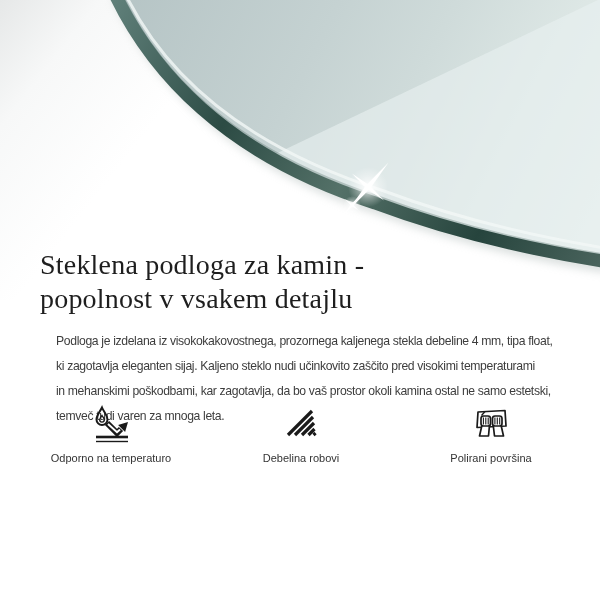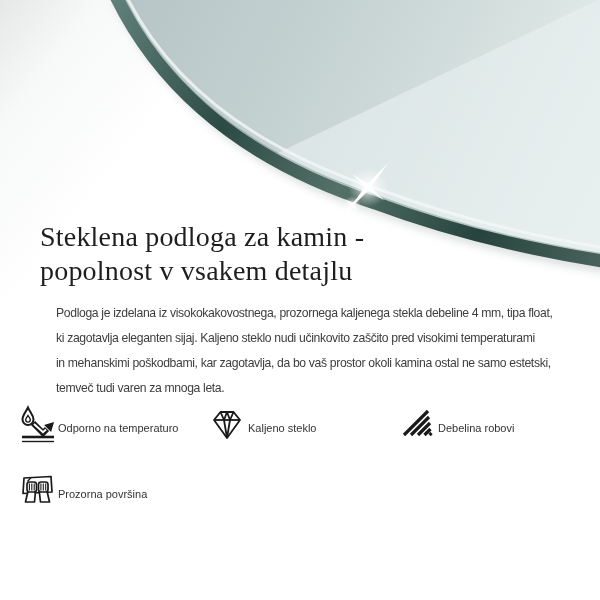--- a/index.html
+++ b/index.html
@@ -13,31 +13,31 @@
   body{width:600px;height:600px;background:var(--background);
        font-family:"Liberation Sans","DejaVu Sans",sans-serif;overflow:hidden;}
   .stage{position:relative;width:600px;height:600px;background:var(--background);}
 
   
   .photo{position:absolute;top:0;left:0;width:600px;height:300px;
          background:linear-gradient(128deg,#e6e8e8 0%,#f7f8f8 12%,#ffffff 30%);}
   .photo svg{display:block;}
 
   
-  .content{position:absolute;top:220px;left:40px;width:560px;}
+  .content{position:absolute;top:248px;left:40px;width:560px;}
   .title{margin:0;font-family:"Liberation Serif","DejaVu Serif",serif;
          font-weight:normal;font-size:28px;line-height:34px;color:var(--heading-text);
          white-space:pre-line;letter-spacing:.2px;}
   .intro{margin:13px 16px 0;font-size:12.2px;line-height:25px;color:var(--body-text);
          white-space:pre-line;letter-spacing:-.35px;}
 
   
   .features{position:absolute;top:404px;left:16px;width:570px;
             display:grid;grid-template-columns:190px 190px 190px;row-gap:24px;}
-  .feature{display:flex;flex-direction:row;align-items:center;}
+  .feature{display:flex;flex-direction:column;align-items:center;}
   .ficon{width:42px;height:42px;color:var(--icon-stroke);}
   .ficon svg{width:42px;height:42px;display:block;}
   .flabel{margin-top:6px;font-size:11px;color:var(--label-text);white-space:nowrap;}
 </style>
 </head>
 <body>
 
 <div class="stage">
 
   <div class="photo">
@@ -120,35 +120,20 @@
           <polygon points="38,18 35.1,27.9 28.1,20.9" fill="currentColor" stroke="none"></polygon>
           <path d="M12,3.5 C9.5,8.5 6.5,11.5 6.5,15.5 a5.5,5.5 0 0 0 11,0 C17.5,11 14,8.5 12,3.5 Z" stroke-width="2"></path>
           <path d="M12,11.5 c-1.4,2 -2.3,3 -2.3,4.3 a2.3,2.3 0 0 0 4.6,0 C14.3,14 13,13.3 12,11.5 Z" stroke-width="1.4"></path>
         </svg>
       </span>
       <span class="flabel">Odporno na temperaturo</span>
     </div>
 
 
 
-    <div class="feature">
-      <span class="ficon">
-        <svg viewBox="0 0 42 42" fill="none" stroke="currentColor" stroke-width="1.8" stroke-linejoin="round">
-          <path d="M8,16 L14.5,8 H27.5 L34,16 L21,34 Z"></path>
-          <line x1="8" y1="16" x2="34" y2="16"></line>
-          <line x1="14.5" y1="8" x2="18" y2="16"></line>
-          <line x1="27.5" y1="8" x2="24" y2="16"></line>
-          <line x1="21" y1="8" x2="18" y2="16"></line>
-          <line x1="21" y1="8" x2="24" y2="16"></line>
-          <line x1="18" y1="16" x2="21" y2="34"></line>
-          <line x1="24" y1="16" x2="21" y2="34"></line>
-        </svg>
-      </span>
-      <span class="flabel">Kaljeno steklo</span>
-    </div>
 
     <div class="feature">
       <span class="ficon">
         <svg viewBox="0 0 42 42" fill="none" stroke="currentColor" stroke-width="3.2">
           <line x1="8" y1="31" x2="32" y2="7"></line>
           <line x1="15" y1="31" x2="33" y2="13"></line>
           <line x1="22" y1="31" x2="34" y2="19"></line>
           <line x1="28.5" y1="31" x2="34.5" y2="25"></line>
           <line x1="33.5" y1="31" x2="35.5" y2="29"></line>
         </svg>
@@ -168,17 +153,17 @@
           <line x1="15.8" y1="13.5" x2="15.8" y2="20.5" stroke-width="1.1"></line>
           <line x1="18.2" y1="13.5" x2="18.2" y2="20.5" stroke-width="1.1"></line>
 
           <polygon points="23.2,21 24.5,32 33.5,32 31,21" fill="#ffffff"></polygon>
           <rect x="22.5" y="12" width="9.5" height="10" rx="2.5" fill="#ffffff"></rect>
           <line x1="24.9" y1="13.5" x2="24.9" y2="20.5" stroke-width="1.1"></line>
           <line x1="27.3" y1="13.5" x2="27.3" y2="20.5" stroke-width="1.1"></line>
           <line x1="29.7" y1="13.5" x2="29.7" y2="20.5" stroke-width="1.1"></line>
         </svg>
       </span>
-      <span class="flabel">Prozorna površina</span>
+      <span class="flabel">Polirani površina</span>
     </div>
 
   </div>
 </div>
 
 </body></html>

